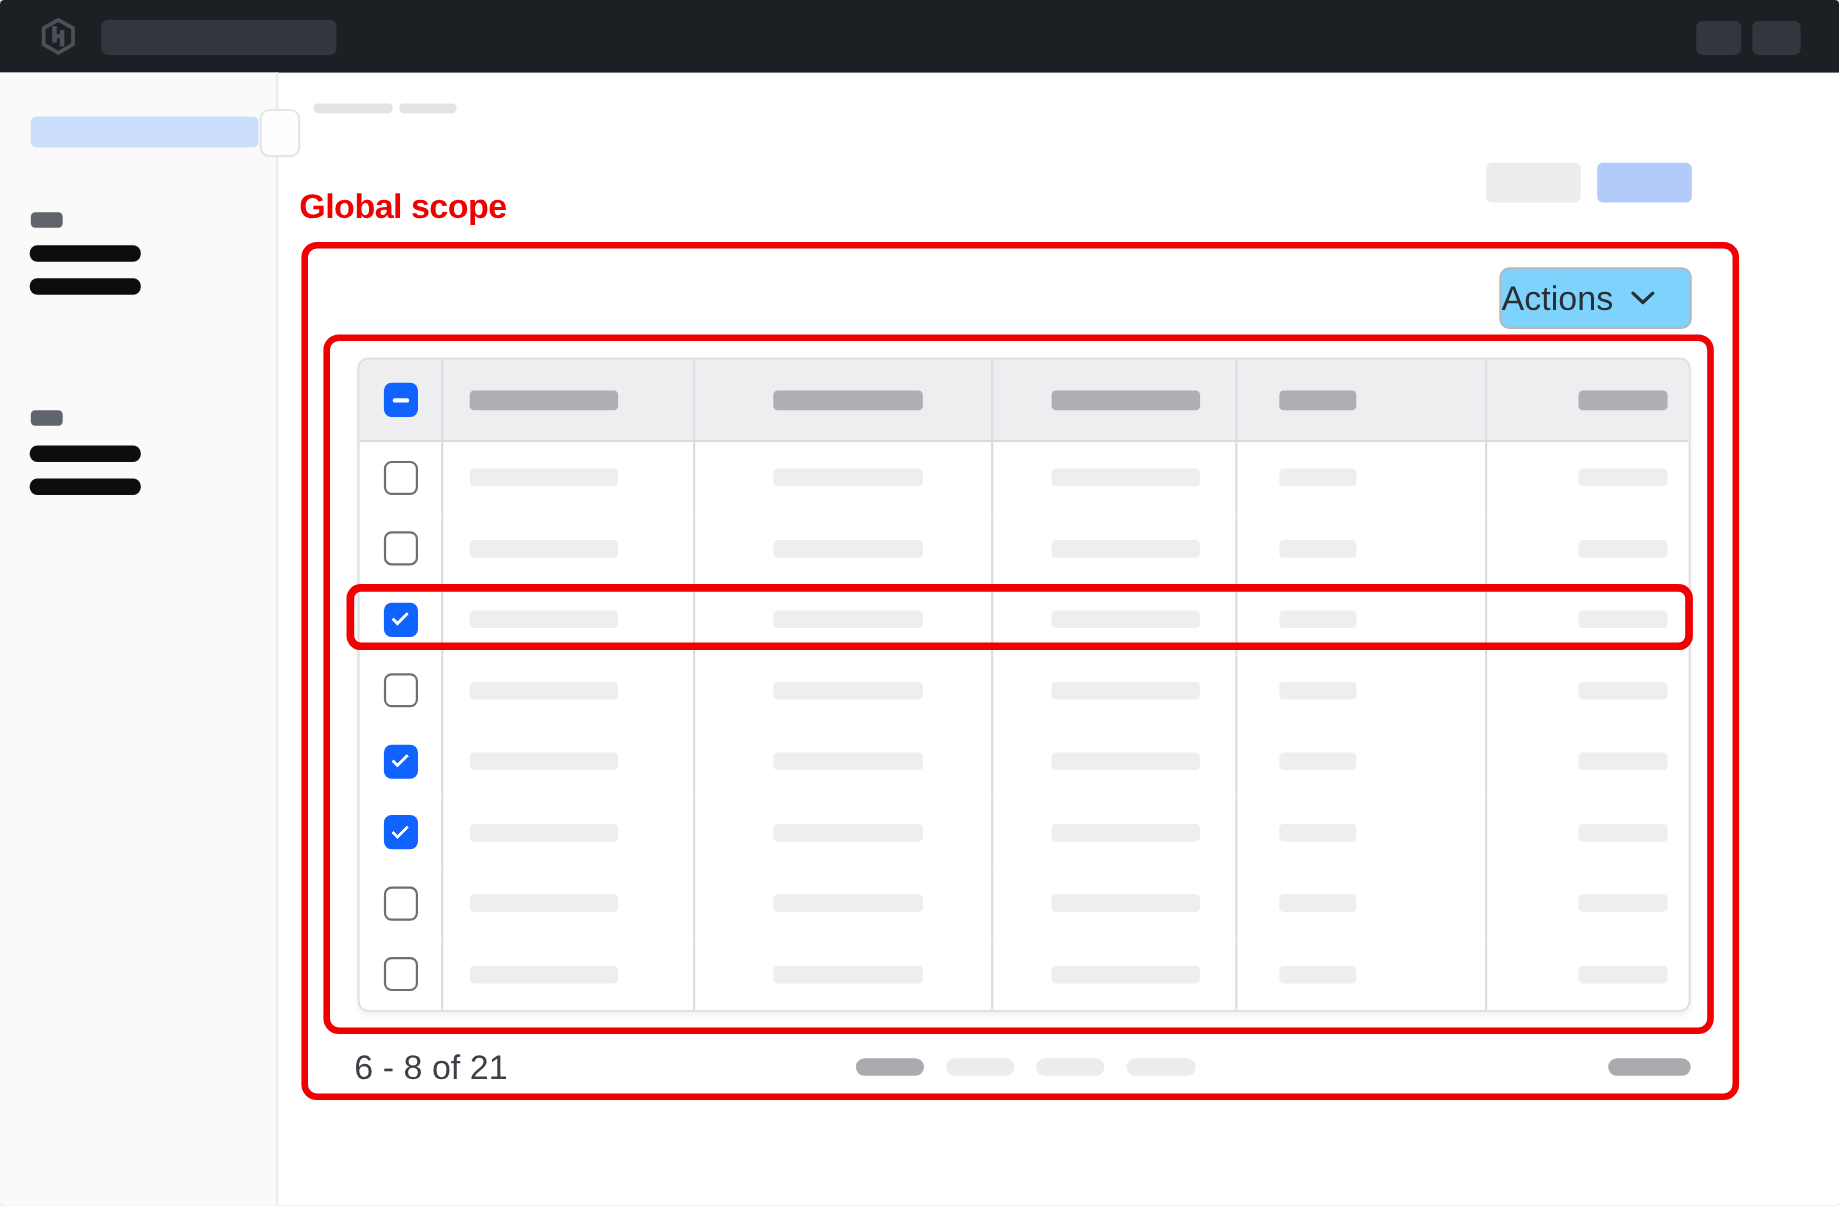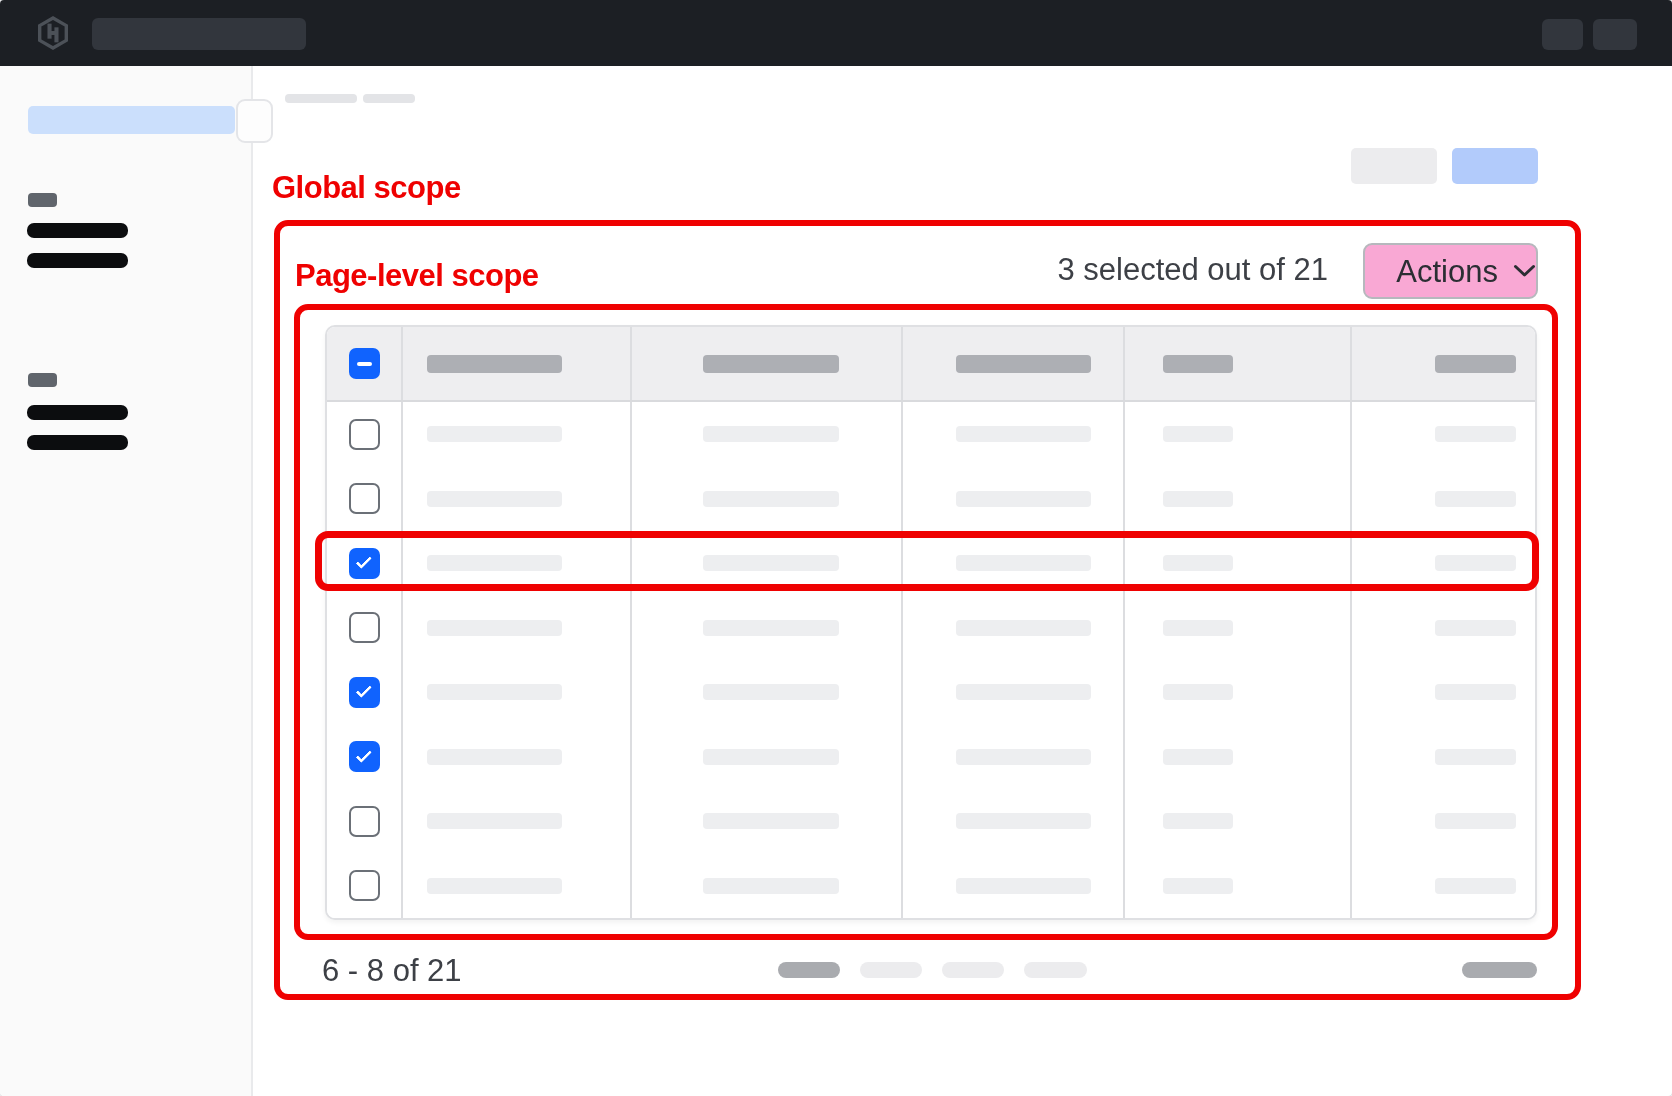--- a/index.html
+++ b/index.html
@@ -39,22 +39,22 @@
   .lbl-global{left:272px;top:171px;}
   .lbl-page{left:295px;top:259px;}
   .lbl-row{left:408px;top:487px;}
   .anno-box{position:absolute;border:6px solid var(--red);border-radius:14px;z-index:11;pointer-events:none;}
   .box-global{left:274px;top:220px;width:1307px;height:780px;}
   .box-page{left:294px;top:304px;width:1264px;height:636px;}
   .box-row{left:315px;top:531px;width:1224px;height:60px;border-width:7px;border-radius:13px;}
 
   
   .sel-summary{position:absolute;top:253px;left:1038px;width:290px;text-align:right;font-size:31px;color:#3d4046;line-height:34px;}
-  .actions-btn{position:absolute;left:1363px;top:243px;width:175px;height:56px;background:#f9a8d4;
-    border:2px solid #b6b8bd;border-radius:9px;display:flex;align-items:center;justify-content:flex-end;gap:15px;cursor:pointer;}
+  .actions-btn{position:absolute;left:1363px;top:243px;width:175px;height:56px;background:#7dd3fc;
+    border:2px solid #b6b8bd;border-radius:9px;display:flex;align-items:center;justify-content:flex-start;gap:15px;cursor:pointer;}
   .actions-btn span{font-size:31px;color:#2b2e33;line-height:1;}
 
   
   .table{position:absolute;left:325px;top:325px;width:1212px;height:595px;background:#fff;
     border:2px solid #dfe0e3;border-radius:10px;overflow:hidden;display:flex;flex-direction:column;
     box-shadow:0 3px 5px rgba(0,0,0,0.05);}
   .thead{display:flex;height:75px;background:#eeeef0;border-bottom:2px solid #d9dadd;flex:none;}
   .tbody{display:flex;flex-direction:column;flex:1;}
   .trow{display:flex;flex:1;background:#fff;}
   .col{display:flex;align-items:center;}
@@ -117,25 +117,23 @@
   </div>
   <div class="sb-notch"></div>
 
   <div class="bc bc1"></div>
   <div class="bc bc2"></div>
   <div class="sk-btn sk-btn-gray"></div>
   <div class="sk-btn sk-btn-blue"></div>
 
   <div class="anno-label lbl-global">Global scope</div>
   <div class="anno-box box-global"></div>
-  <div class="anno-label lbl-page">Page-level scope</div>
   <div class="anno-box box-page"></div>
   <div class="anno-box box-row"></div>
 
-  <div class="sel-summary">3 selected out of 21</div>
   <div class="actions-btn">
     <span>Actions</span>
     <svg width="23" height="14" viewBox="0 0 23 14">
       <polyline points="2.5,2.5 11.5,11 20.5,2.5" fill="none" stroke="#2b2e33" stroke-width="3" stroke-linecap="round" stroke-linejoin="round"></polyline>
     </svg>
   </div>
 
   <div class="table">
     <div class="thead">
       <div class="col cb">

